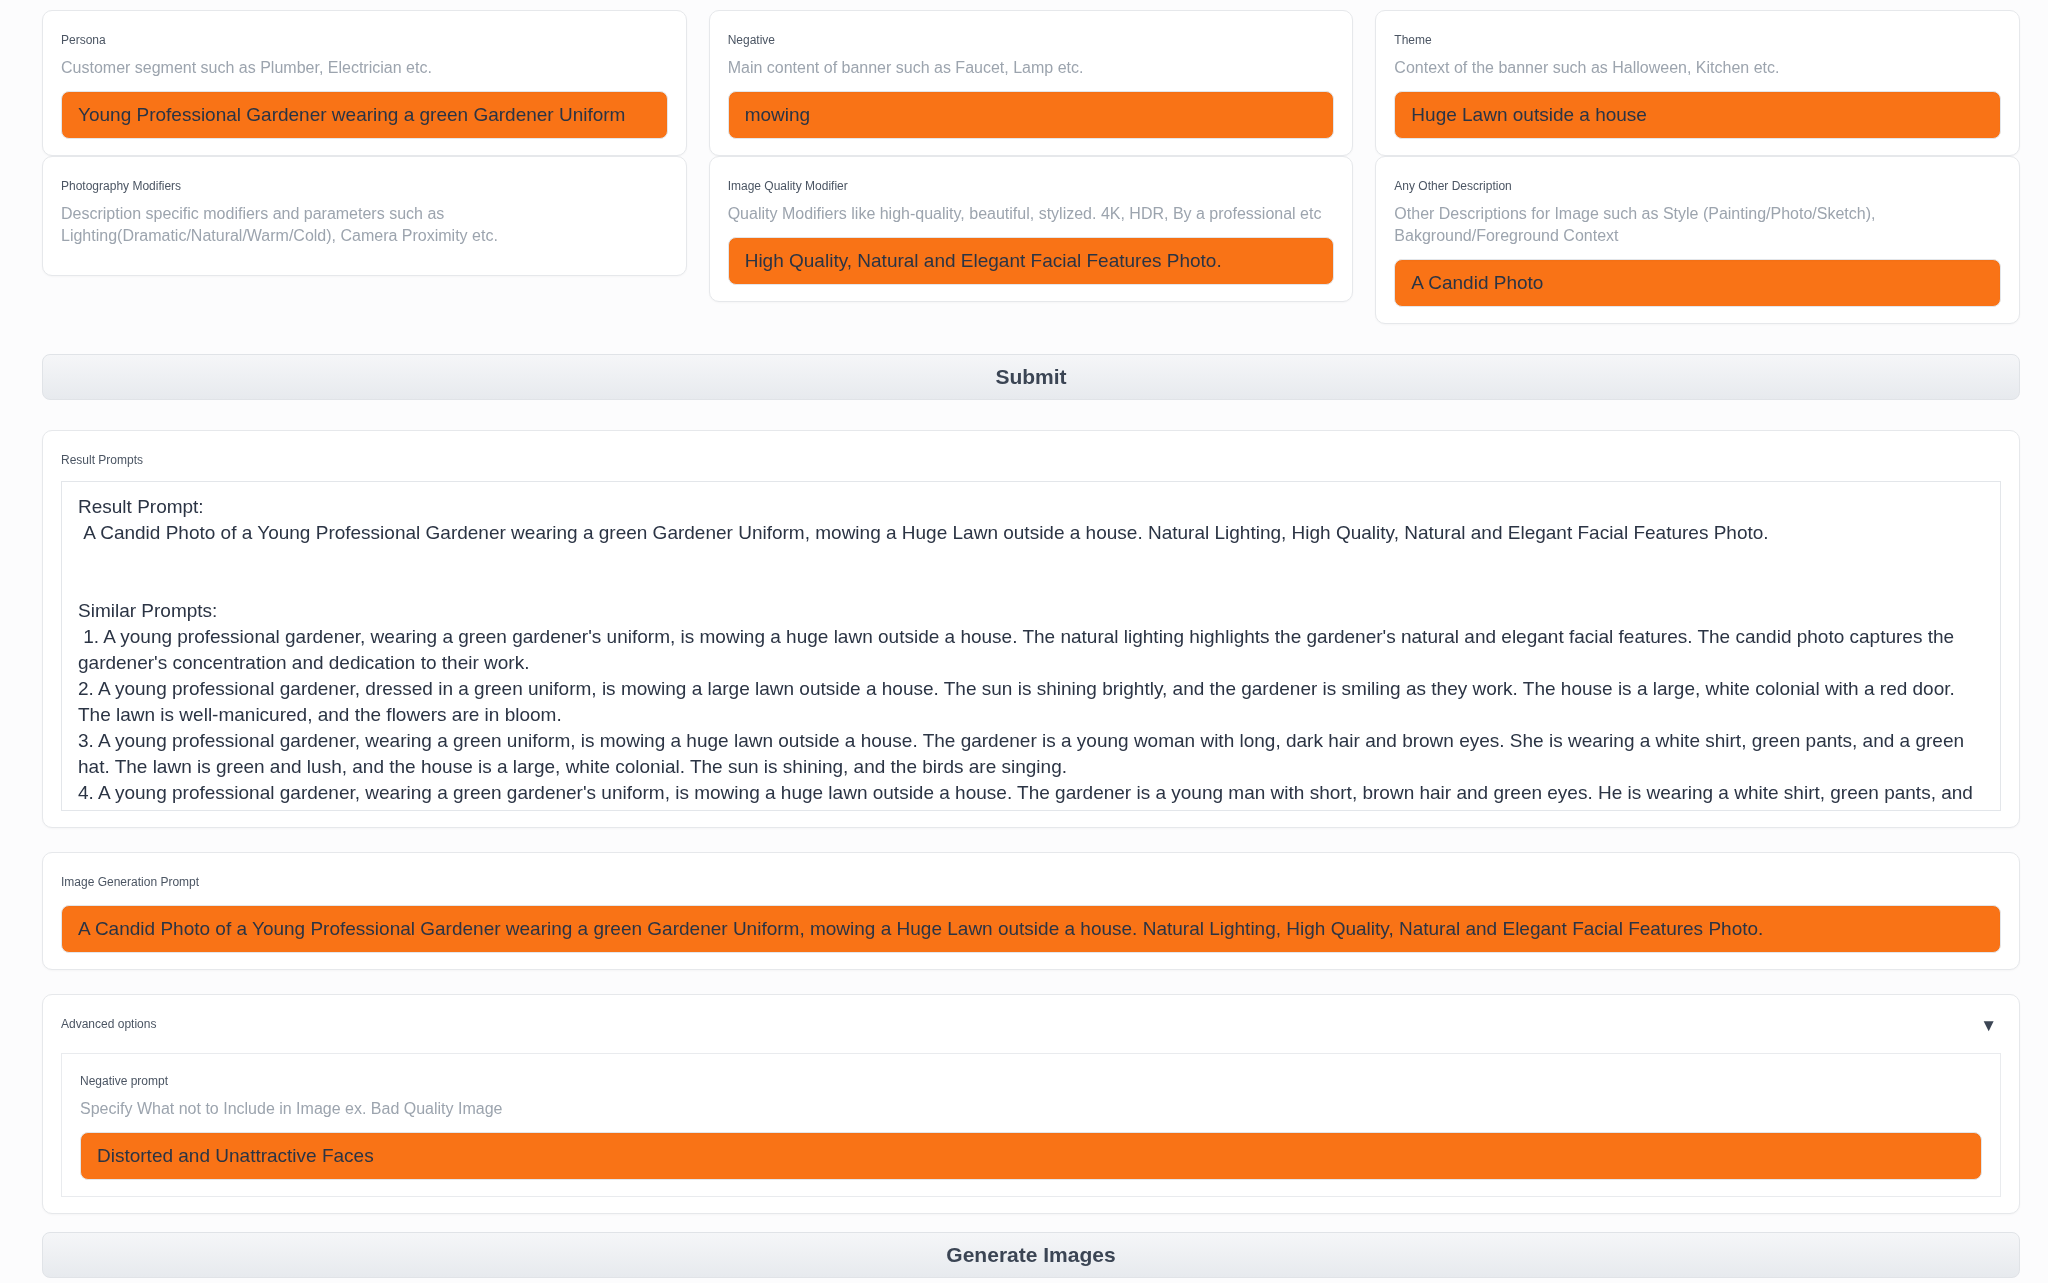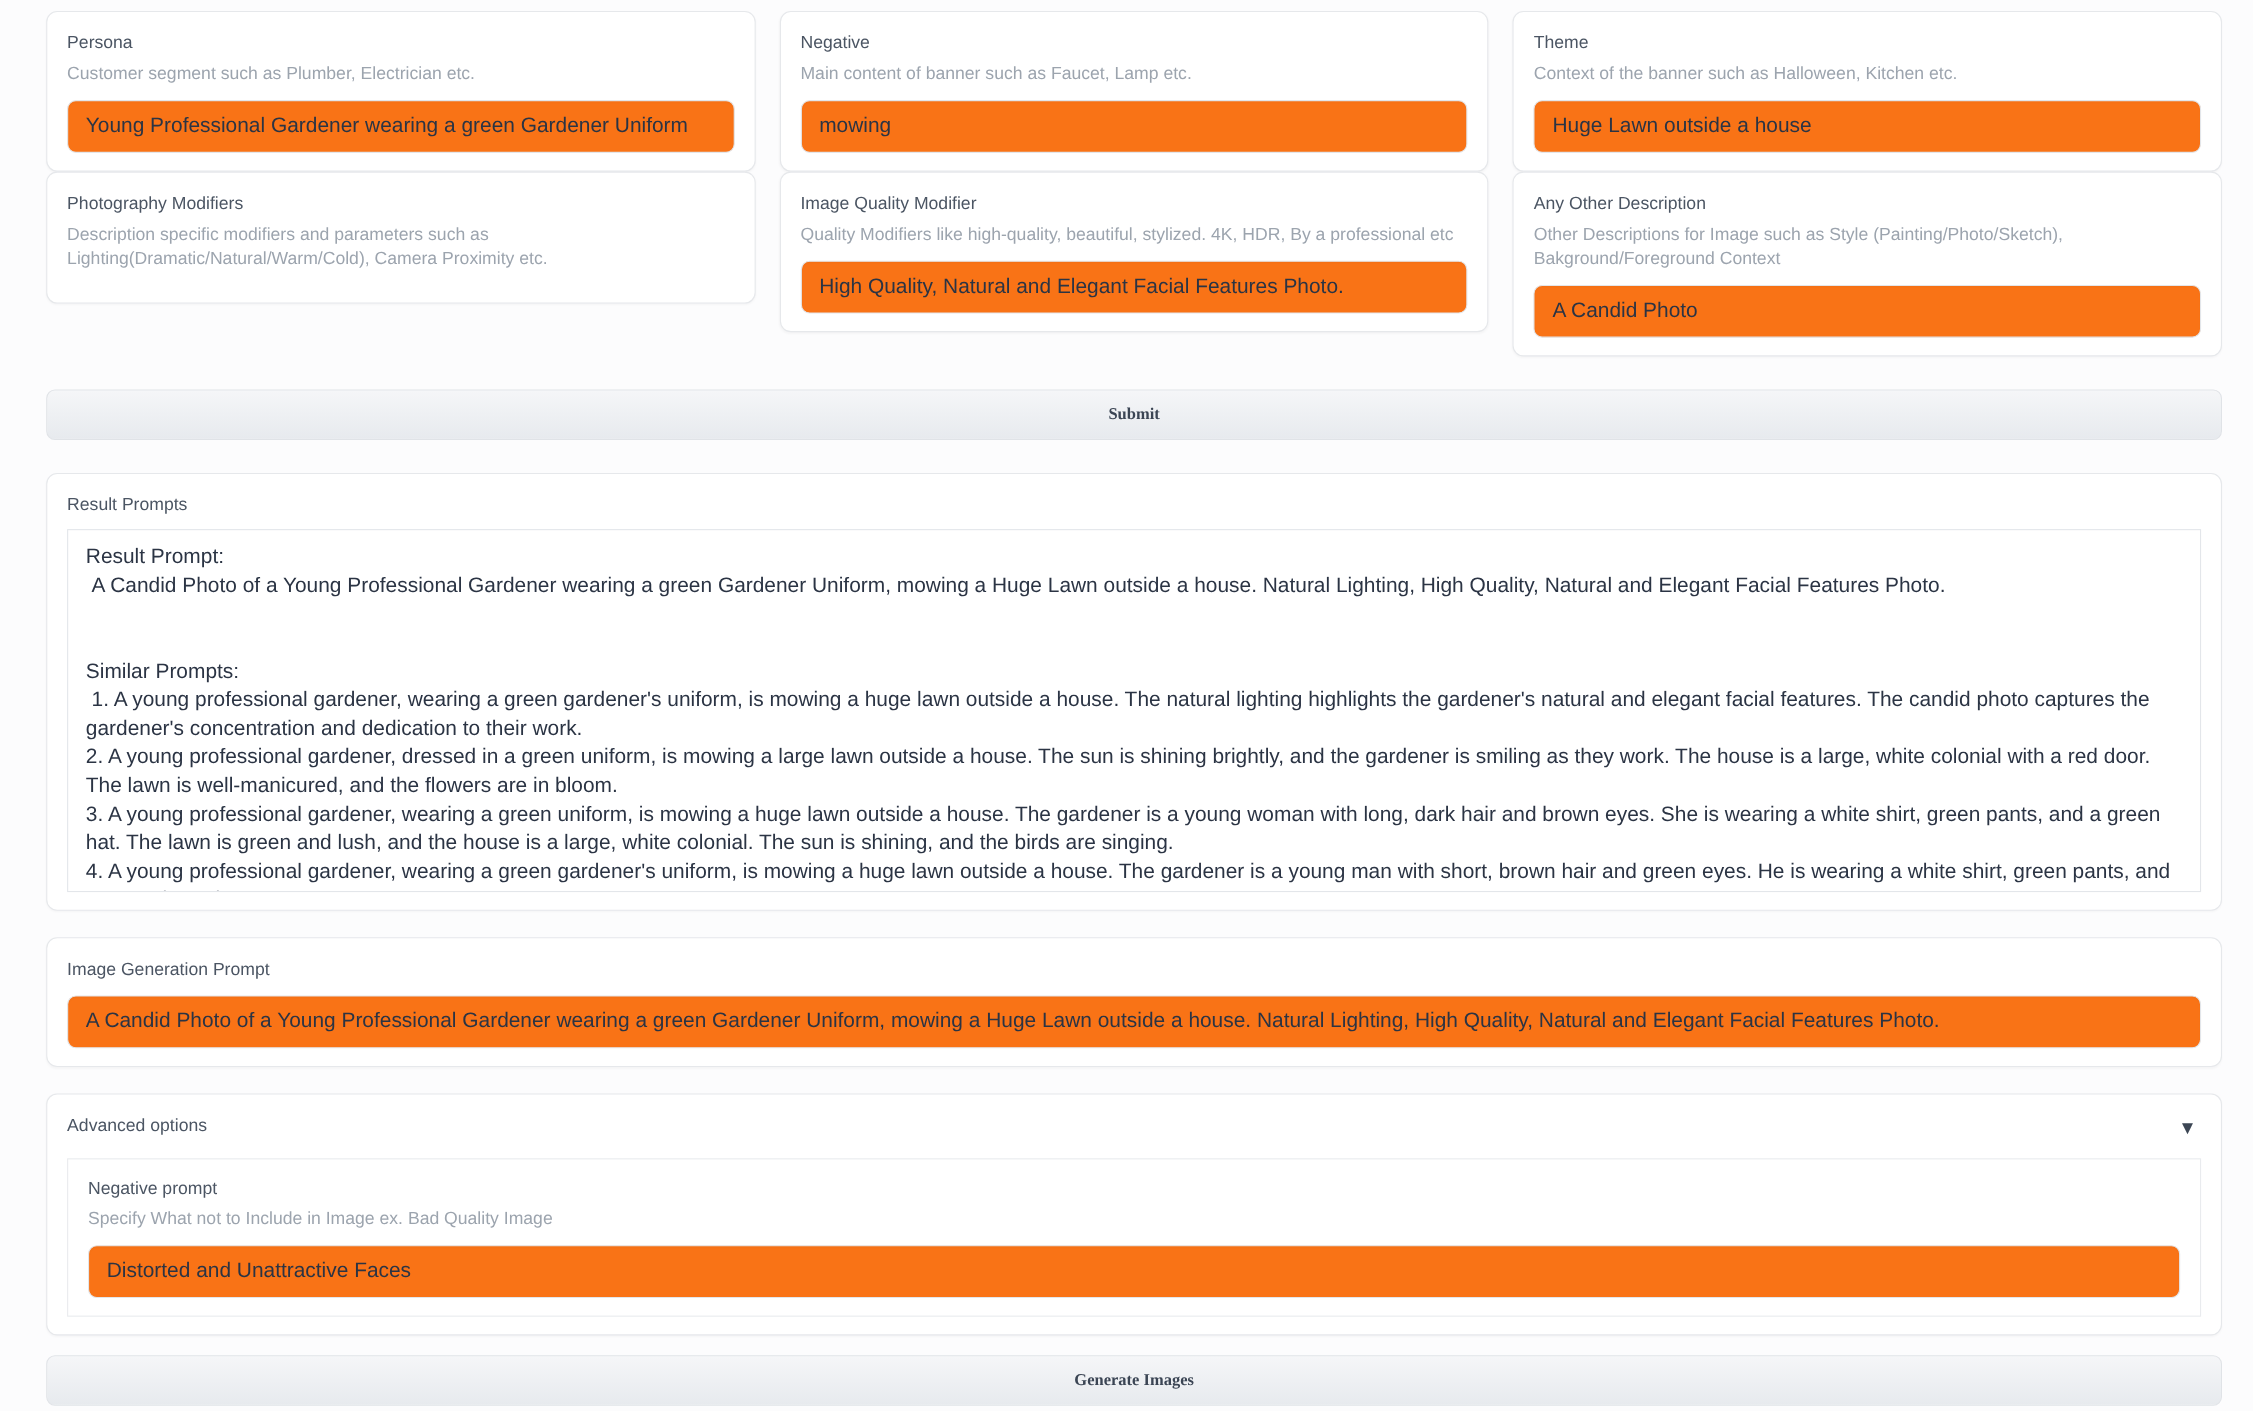--- a/index.html
+++ b/index.html
@@ -13,42 +13,42 @@
   .row + .row { }
   .panel {
     background: #ffffff;
     border: 1px solid #e6e8eb;
     border-radius: 10px;
     padding: 16px 18px;
     box-shadow: 0 1px 2px rgba(0,0,0,0.03);
   }
   .field { flex: 1 1 0; }
   .block-label {
-    font-size: 16px; color: #4b5563; line-height: 26px; margin-bottom: 4px;
+    font-size: 12px; color: #4b5563; line-height: 26px; margin-bottom: 4px;
   }
   .block-desc {
     font-size: 16px; color: #9ca4ae; line-height: 22px; margin-bottom: 12px;
   }
   .text-input {
     display: block; width: 100%; height: 48px;
     background: #f97316;
     border: 1px solid #e3e6ea; border-radius: 8px;
     padding: 0 16px;
     font-family: "Liberation Sans", sans-serif;
     font-size: 19px; color: #2b3444;
     box-shadow: inset 0 1px 2px rgba(0,0,0,0.03);
     outline: none;
   }
   .big-button {
     display: block; width: 100%; height: 46px;
     margin: 30px 0;
     background: linear-gradient(180deg, #f5f6f8 0%, #e7eaee 100%);
     border: 1px solid #e0e3e7; border-radius: 8px;
-    font-family: Liberation Serif, serif;
-    font-size: 15px; font-weight: bold; color: #3b4554;
+    font-family: Liberation Sans, sans-serif;
+    font-size: 21px; font-weight: bold; color: #3b4554;
     cursor: pointer;
   }
   .big-button.generate { margin: 18px 0 0 0; }
   .wide-panel { margin-top: 0; }
   .result-area {
     width: 100%; height: 330px; overflow: hidden;
     background: #ffffff;
     border: 1px solid #e3e6ea; border-radius: 0;
     padding: 12px 16px;
     font-family: "Liberation Sans", sans-serif;

